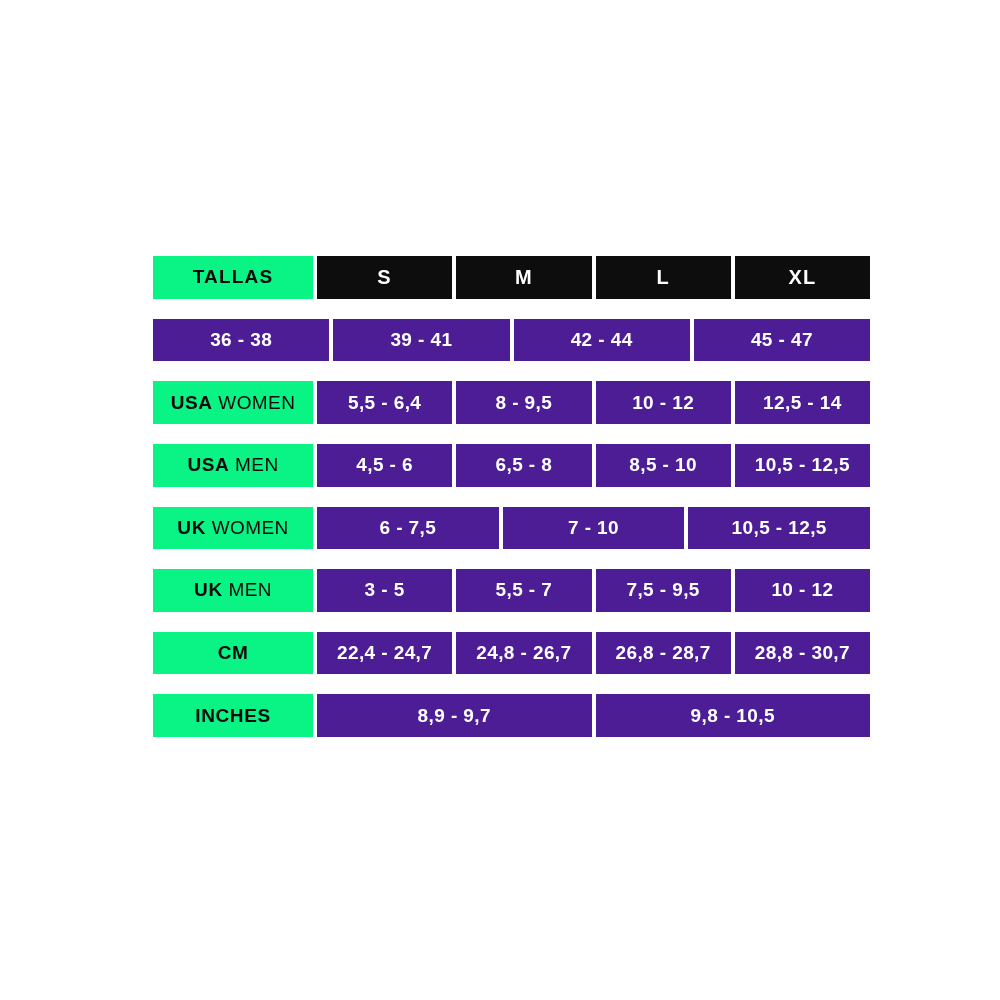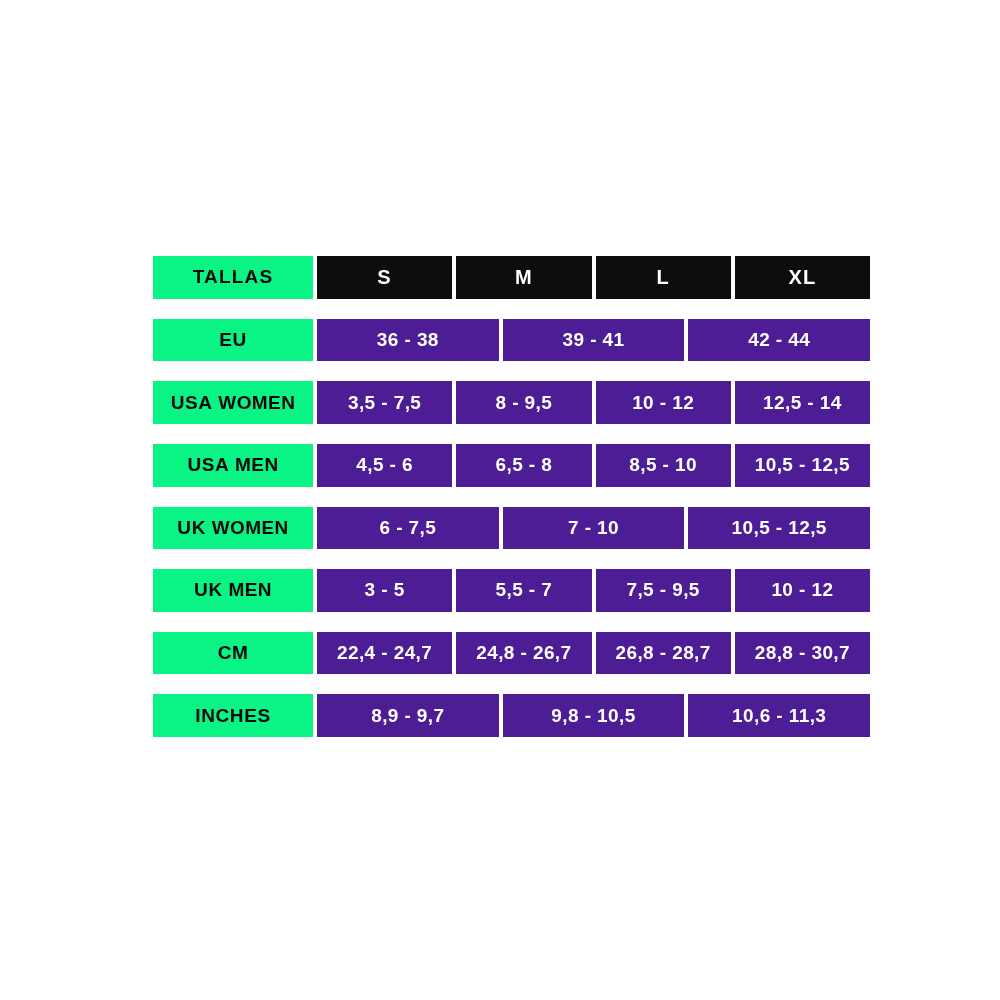--- a/index.html
+++ b/index.html
@@ -55,21 +55,21 @@
     text-align: center;
     box-sizing: border-box;
     padding: 0 4px;
   }
 
   
   .label-cell .lbl-strong {
     font-weight: bold;
   }
   .label-cell .lbl-light {
-    font-weight: bold;
+    font-weight: normal;
     letter-spacing: 0.4px;
   }
 
   
   .data-cell {
     flex: 1 1 0;
     background: #4c1d95;
     color: #ffffff;
     display: flex;
     align-items: center;
@@ -103,35 +103,32 @@
 
     <div class="chart-row header-row">
       <div class="label-cell">TALLAS</div>
       <div class="data-cell">S</div>
       <div class="data-cell">M</div>
       <div class="data-cell">L</div>
       <div class="data-cell">XL</div>
     </div>
 
     <div class="chart-row">
-      <div class="label-cell">
-          <span class="lbl-strong">EU</span>
-          <span class="lbl-light"></span>
-        </div>
       <div class="data-cell">36 - 38</div>
       <div class="data-cell">39 - 41</div>
       <div class="data-cell">42 - 44</div>
+      <div class="data-cell">45 - 47</div>
     </div>
 
     <div class="chart-row">
       <div class="label-cell">
           <span class="lbl-strong">USA</span>
           <span class="lbl-light">&nbsp;WOMEN</span>
         </div>
-      <div class="data-cell">3,5 - 7,5</div>
+      <div class="data-cell">5,5 - 6,4</div>
       <div class="data-cell">8 - 9,5</div>
       <div class="data-cell">10 - 12</div>
       <div class="data-cell">12,5 - 14</div>
     </div>
 
     <div class="chart-row">
       <div class="label-cell">
           <span class="lbl-strong">USA</span>
           <span class="lbl-light">&nbsp;MEN</span>
         </div>
@@ -173,17 +170,16 @@
       <div class="data-cell">28,8 - 30,7</div>
     </div>
 
     <div class="chart-row">
       <div class="label-cell">
           <span class="lbl-strong">INCHES</span>
           <span class="lbl-light"></span>
         </div>
       <div class="data-cell">8,9 - 9,7</div>
       <div class="data-cell">9,8 - 10,5</div>
-      <div class="data-cell">10,6 - 11,3</div>
     </div>
 
   </div>
 </div>
 
 </body></html>

